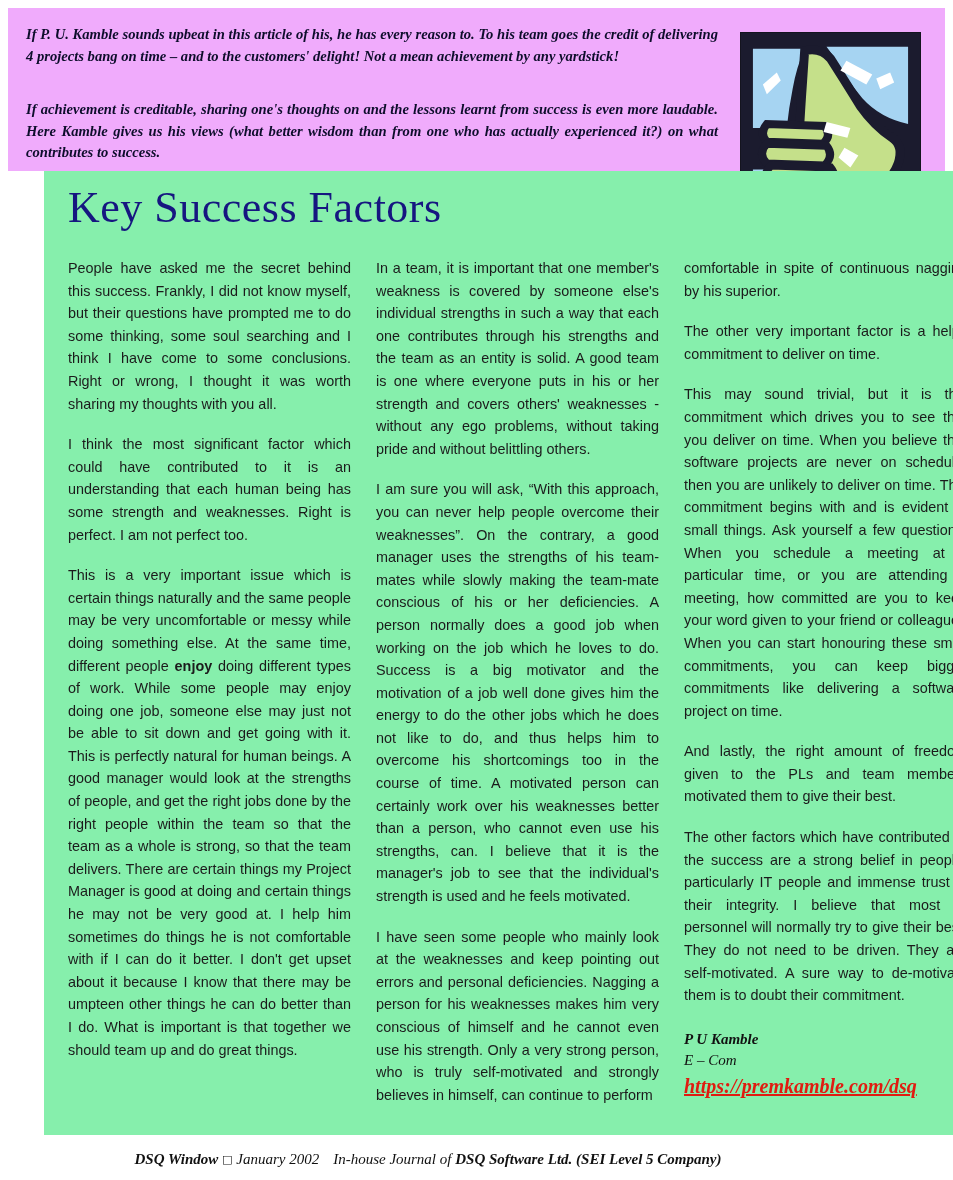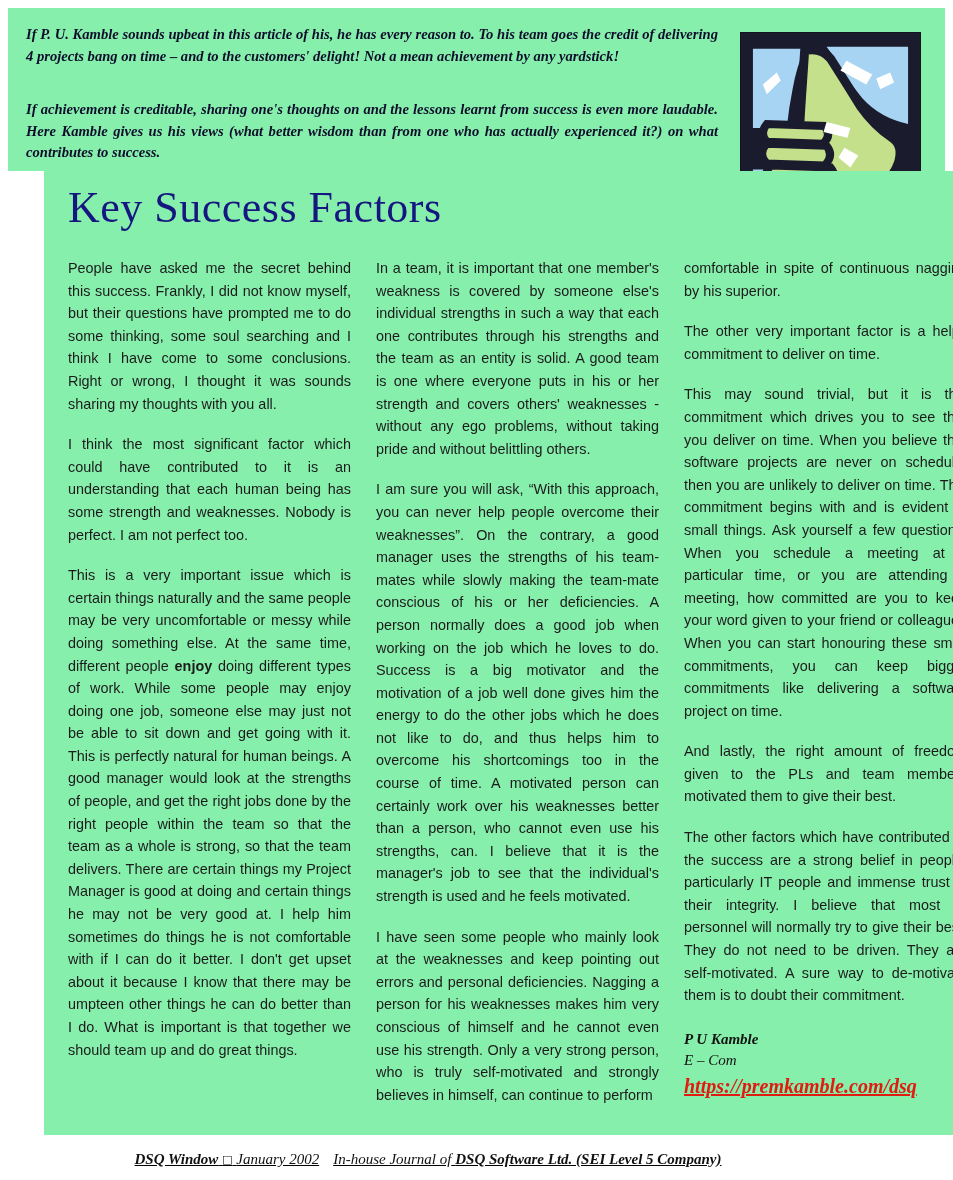--- a/index.html
+++ b/index.html
@@ -23,21 +23,21 @@
     box-sizing: border-box;
   }
 
   
   .intro-banner {
     position: absolute;
     left: 8px;
     top: 8px;
     width: 937px;
     height: 163px;
-    background: #86efac;
+    background: #f0abfc;
     box-sizing: border-box;
   }
   .intro-text {
     position: absolute;
     left: 18px;
     top: 16px;
     width: 692px;
   }
   .intro-p {
     font-family: "Liberation Serif", serif;
@@ -146,21 +146,20 @@
     margin-top: 3px;
   }
 
   
   .footer {
     position: absolute;
     left: 0;
     top: 1150px;
     width: 856px;
     text-align: center;
-    text-decoration: underline;
   }
   .footer-line {
     font-family: "Liberation Serif", serif;
     font-style: italic;
     font-size: 15px;
     color: #111;
     white-space: nowrap;
   }
   .footer-line .b { font-weight: bold; }
   .footer-line .sq {
@@ -209,22 +208,22 @@
     </svg>
   </div>
 
   <div class="body-panel">
 
     <h1 class="page-title">Key Success Factors</h1>
 
     <div class="columns">
 
       <div class="col">
-        <p>People have asked me the secret behind this success. Frankly, I did not know myself, but their questions have prompted me to do some thinking, some soul searching and I think I have come to some conclusions. Right or wrong, I thought it was sounds sharing my thoughts with you all.</p>
-        <p>I think the most significant factor which could have contributed to it is an understanding that each human being has some strength and weaknesses. Nobody is perfect. I am not perfect too.</p>
+        <p>People have asked me the secret behind this success. Frankly, I did not know myself, but their questions have prompted me to do some thinking, some soul searching and I think I have come to some conclusions. Right or wrong, I thought it was worth sharing my thoughts with you all.</p>
+        <p>I think the most significant factor which could have contributed to it is an understanding that each human being has some strength and weaknesses. Right is perfect. I am not perfect too.</p>
         <p>This is a very important issue which is certain things naturally and the same people may be very uncomfortable or messy while doing something else. At the same time, different people <b>enjoy</b> doing different types of work. While some people may enjoy doing one job, someone else may just not be able to sit down and get going with it. This is perfectly natural for human beings. A good manager would look at the strengths of people, and get the right jobs done by the right people within the team so that the team as a whole is strong, so that the team delivers. There are certain things my Project Manager is good at doing and certain things he may not be very good at. I help him sometimes do things he is not comfortable with if I can do it better. I don't get upset about it because I know that there may be umpteen other things he can do better than I do. What is important is that together we should team up and do great things.</p>
       </div>
 
       <div class="col">
         <p>In a team, it is important that one member's weakness is covered by someone else's individual strengths in such a way that each one contributes through his strengths and the team as an entity is solid. A good team is one where everyone puts in his or her strength and covers others' weaknesses - without any ego problems, without taking pride and without belittling others.</p>
         <p>I am sure you will ask, “With this approach, you can never help people overcome their weaknesses”. On the contrary, a good manager uses the strengths of his team-mates while slowly making the team-mate conscious of his or her deficiencies. A person normally does a good job when working on the job which he loves to do. Success is a big motivator and the motivation of a job well done gives him the energy to do the other jobs which he does not like to do, and thus helps him to overcome his shortcomings too in the course of time. A motivated person can certainly work over his weaknesses better than a person, who cannot even use his strengths, can. I believe that it is the manager's job to see that the individual's strength is used and he feels motivated.</p>
         <p>I have seen some people who mainly look at the weaknesses and keep pointing out errors and personal deficiencies. Nagging a person for his weaknesses makes him very conscious of himself and he cannot even use his strength. Only a very strong person, who is truly self-motivated and strongly believes in himself, can continue to perform</p>
       </div>
 
       <div class="col">

